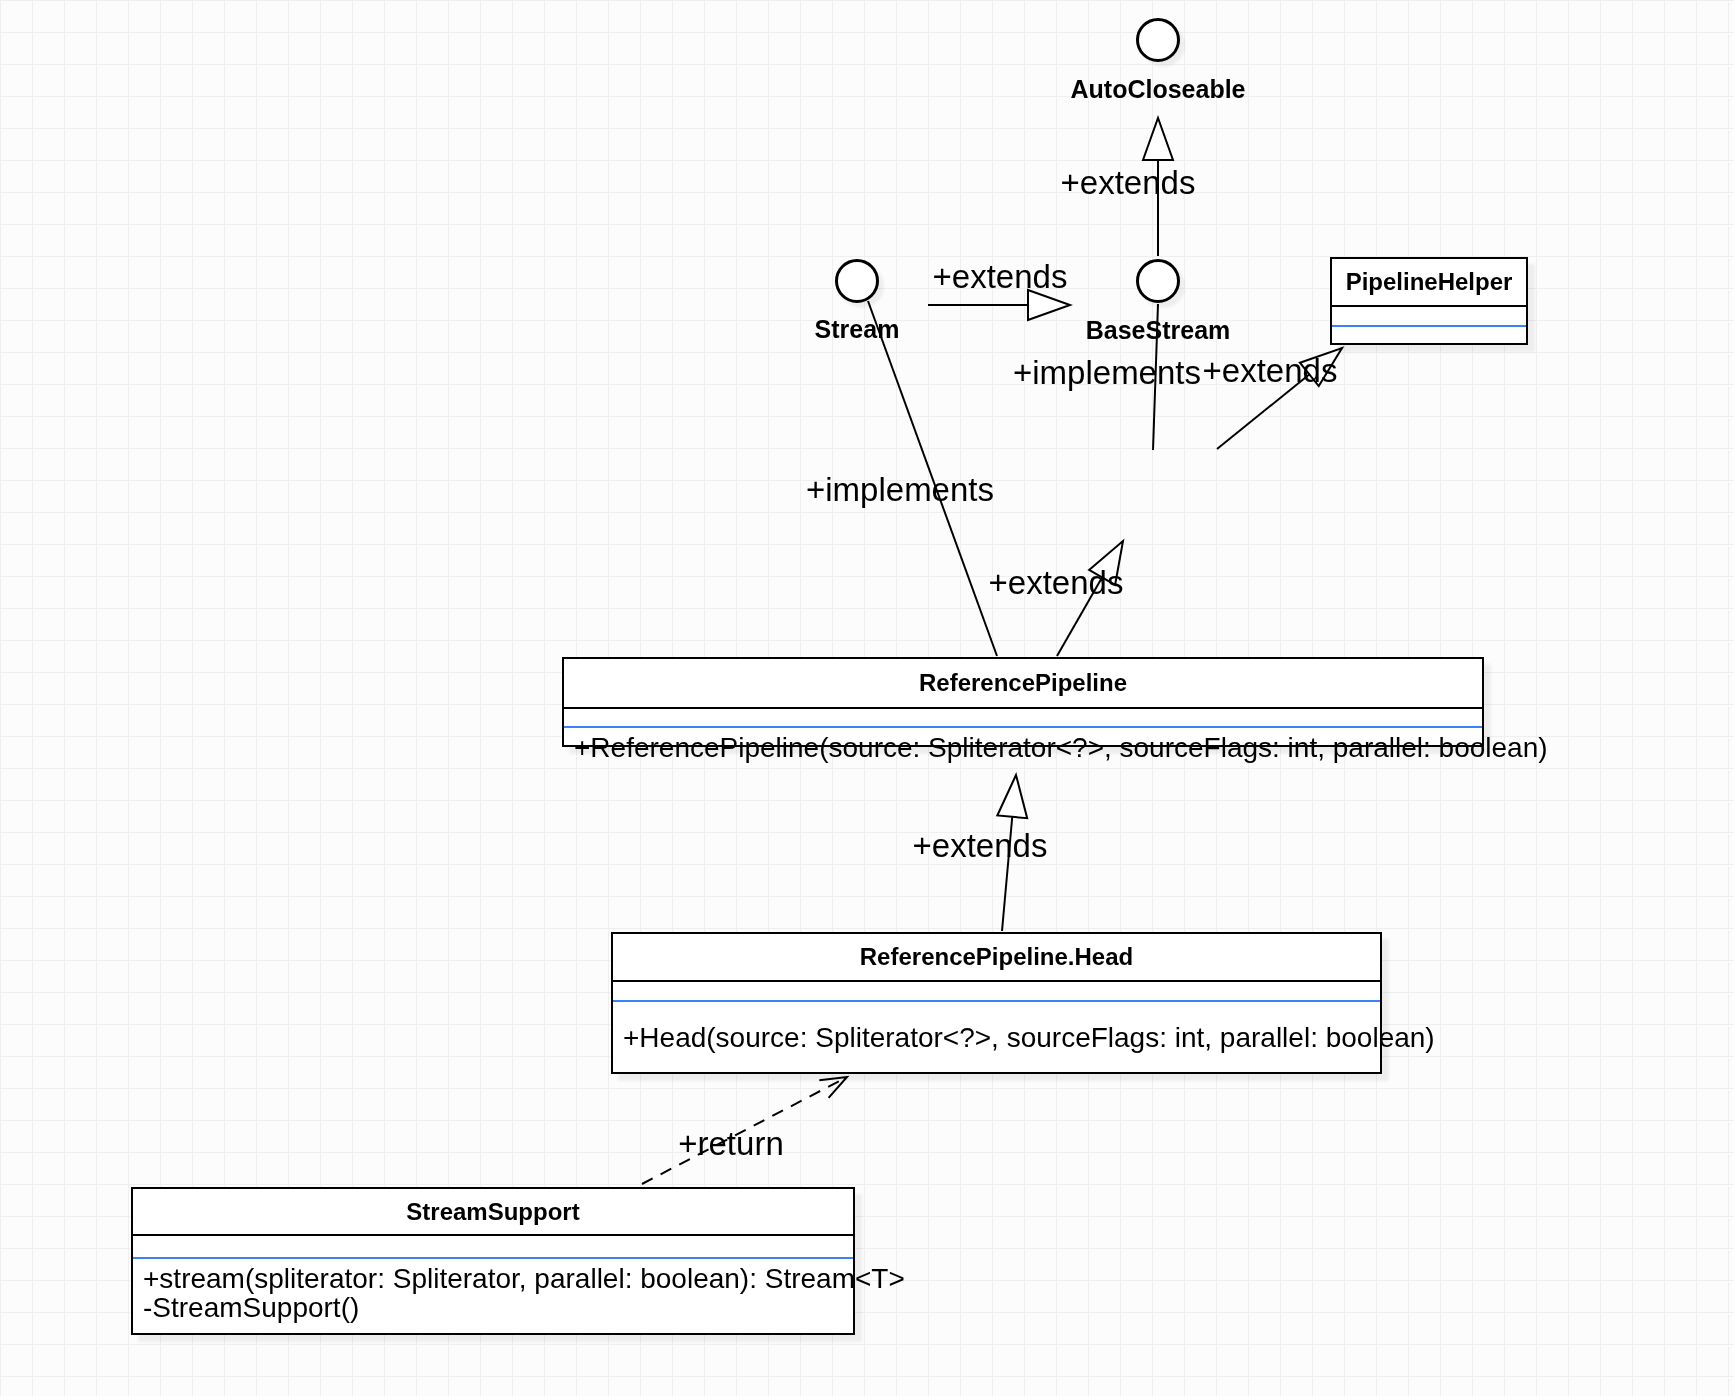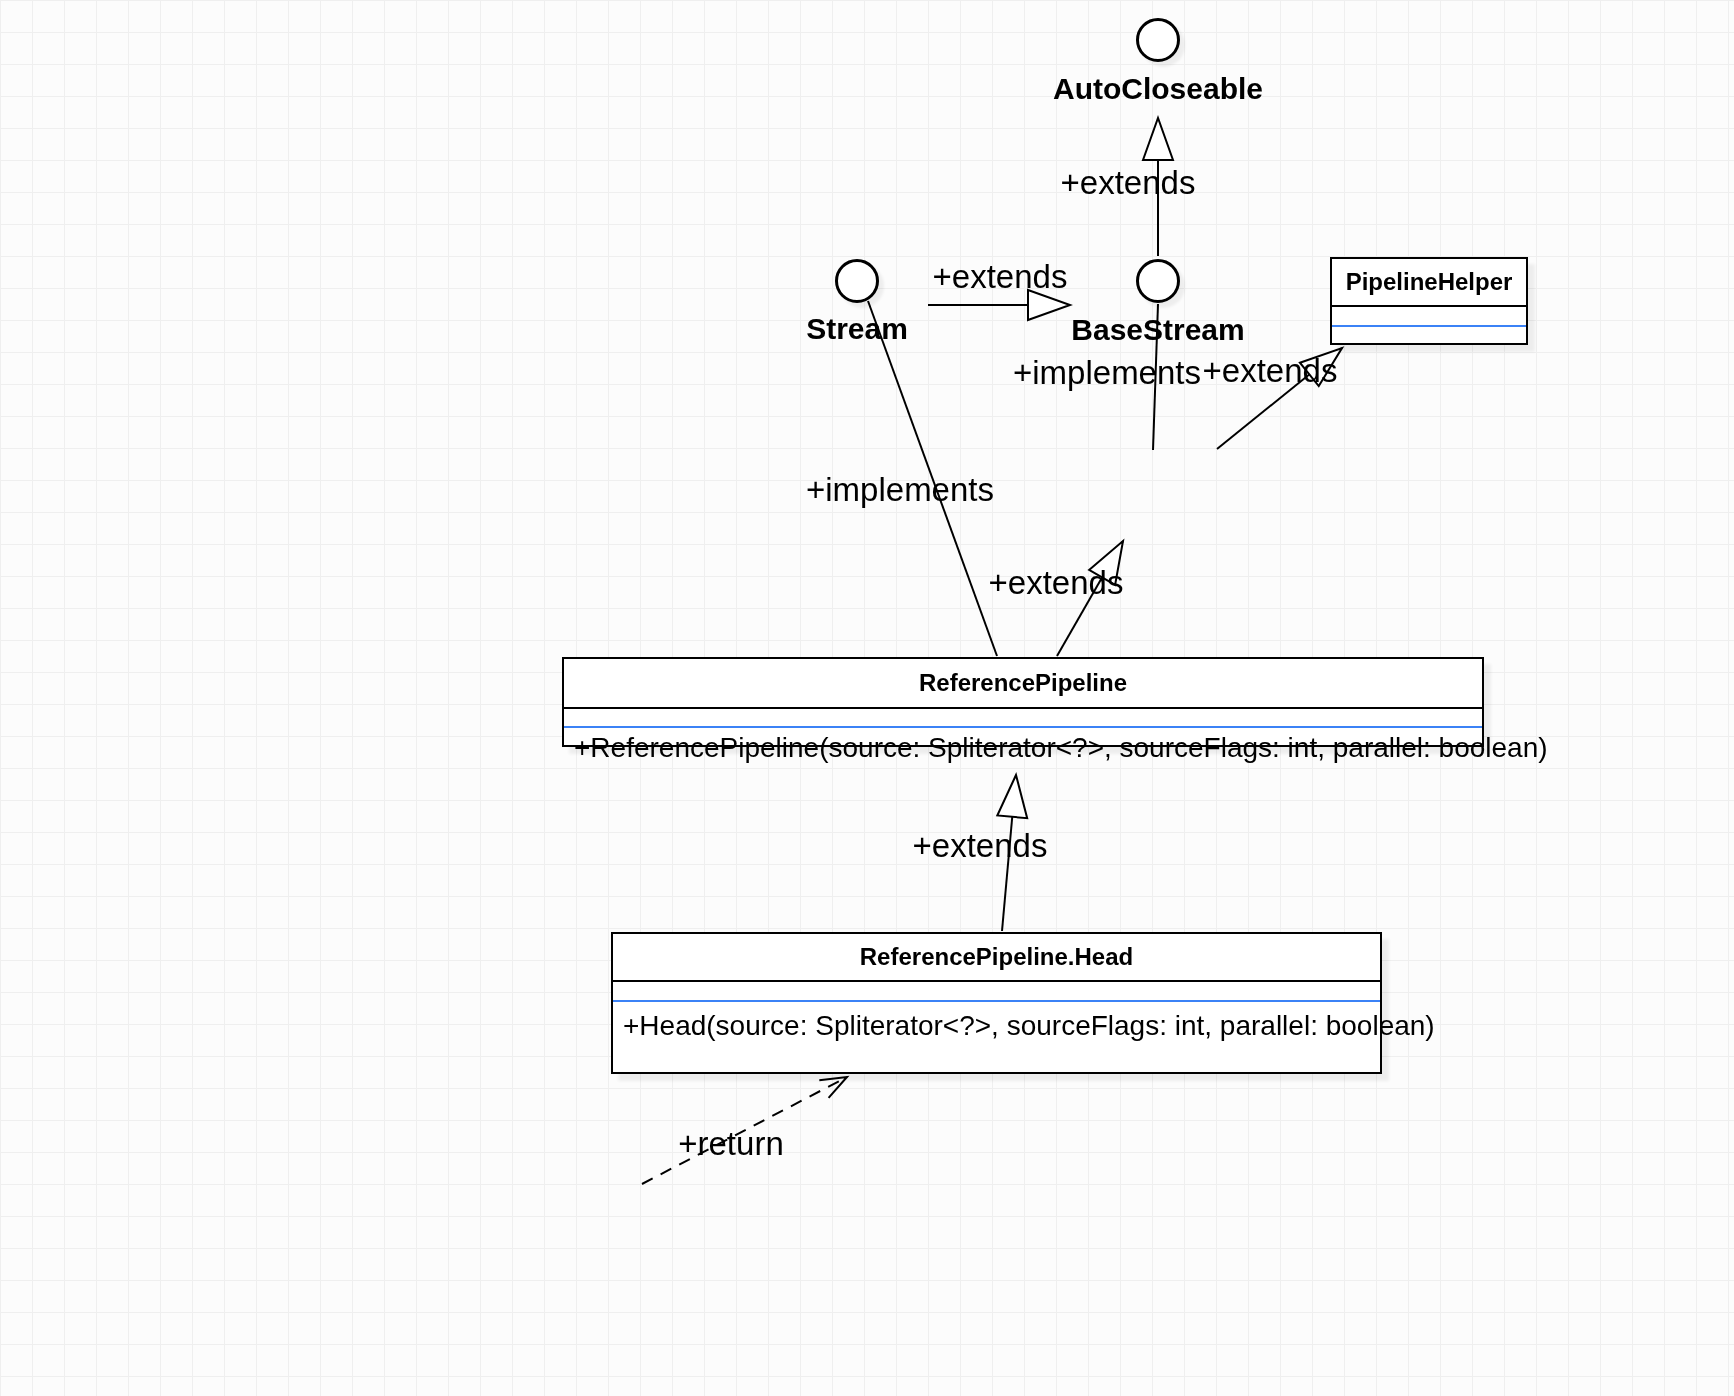--- a/index.html
+++ b/index.html
@@ -36,21 +36,21 @@
   .uml-method { white-space: nowrap; }
 
   .iface-circle {
     position: absolute; width: 44px; height: 44px;
     border: 3px solid #000; border-radius: 50%;
     background: #fff;
     box-shadow: 5px 5px 3px rgba(0,0,0,0.06);
   }
   .iface-label {
     position: absolute; transform: translate(-50%, -50%);
-    font-weight: bold; font-size: 30px; white-space: nowrap;
+    font-weight: bold; font-size: 25px; white-space: nowrap;
   }
   .edge-label {
     position: absolute; transform: translate(-50%, -50%);
     font-size: 33px; white-space: nowrap;
   }
 </style>
 </head>
 <body>
 
 <div class="canvas">
@@ -94,25 +94,33 @@
     <div class="uml-title" style="height:48px;">ReferencePipeline</div>
     <div class="uml-attrs" style="height:19px;"></div>
     <div class="uml-methods" style="height:42px; display:flex; align-items:center;">
       <div class="uml-method">+ReferencePipeline(source: Spliterator&lt;?&gt;, sourceFlags: int, parallel: boolean)</div>
     </div>
   </div>
 
   <div class="uml-class" style="left:611px; top:932px; width:771px; height:142px;">
     <div class="uml-title" style="height:46px;">ReferencePipeline.Head</div>
     <div class="uml-attrs" style="height:20px;"></div>
-    <div class="uml-methods" style="height:72px; padding-top:8px;">
+    <div class="uml-methods" style="height:72px; padding-top:20px;">
       <div class="uml-method">+Head(source: Spliterator&lt;?&gt;, sourceFlags: int, parallel: boolean)</div>
     </div>
   </div>
 
+  <div class="uml-class" style="left:131px; top:1187px; width:724px; height:148px;">
+    <div class="uml-title" style="height:45px;">StreamSupport</div>
+    <div class="uml-attrs" style="height:23px;"></div>
+    <div class="uml-methods" style="height:76px; padding-top:5px; line-height:29px;">
+      <div class="uml-method">+stream(spliterator: Spliterator, parallel: boolean): Stream&lt;T&gt;</div>
+      <div class="uml-method">-StreamSupport()</div>
+    </div>
+  </div>
 
   <div class="edge-label" style="left:1128px; top:183px;">+extends</div>
   <div class="edge-label" style="left:1000px; top:277px;">+extends</div>
   <div class="edge-label" style="left:900px; top:490px;">+implements</div>
   <div class="edge-label" style="left:1107px; top:373px;">+implements</div>
   <div class="edge-label" style="left:1270px; top:371px;">+extends</div>
   <div class="edge-label" style="left:1056px; top:583px;">+extends</div>
   <div class="edge-label" style="left:980px; top:846px;">+extends</div>
   <div class="edge-label" style="left:731px; top:1144px;">+return</div>
 

